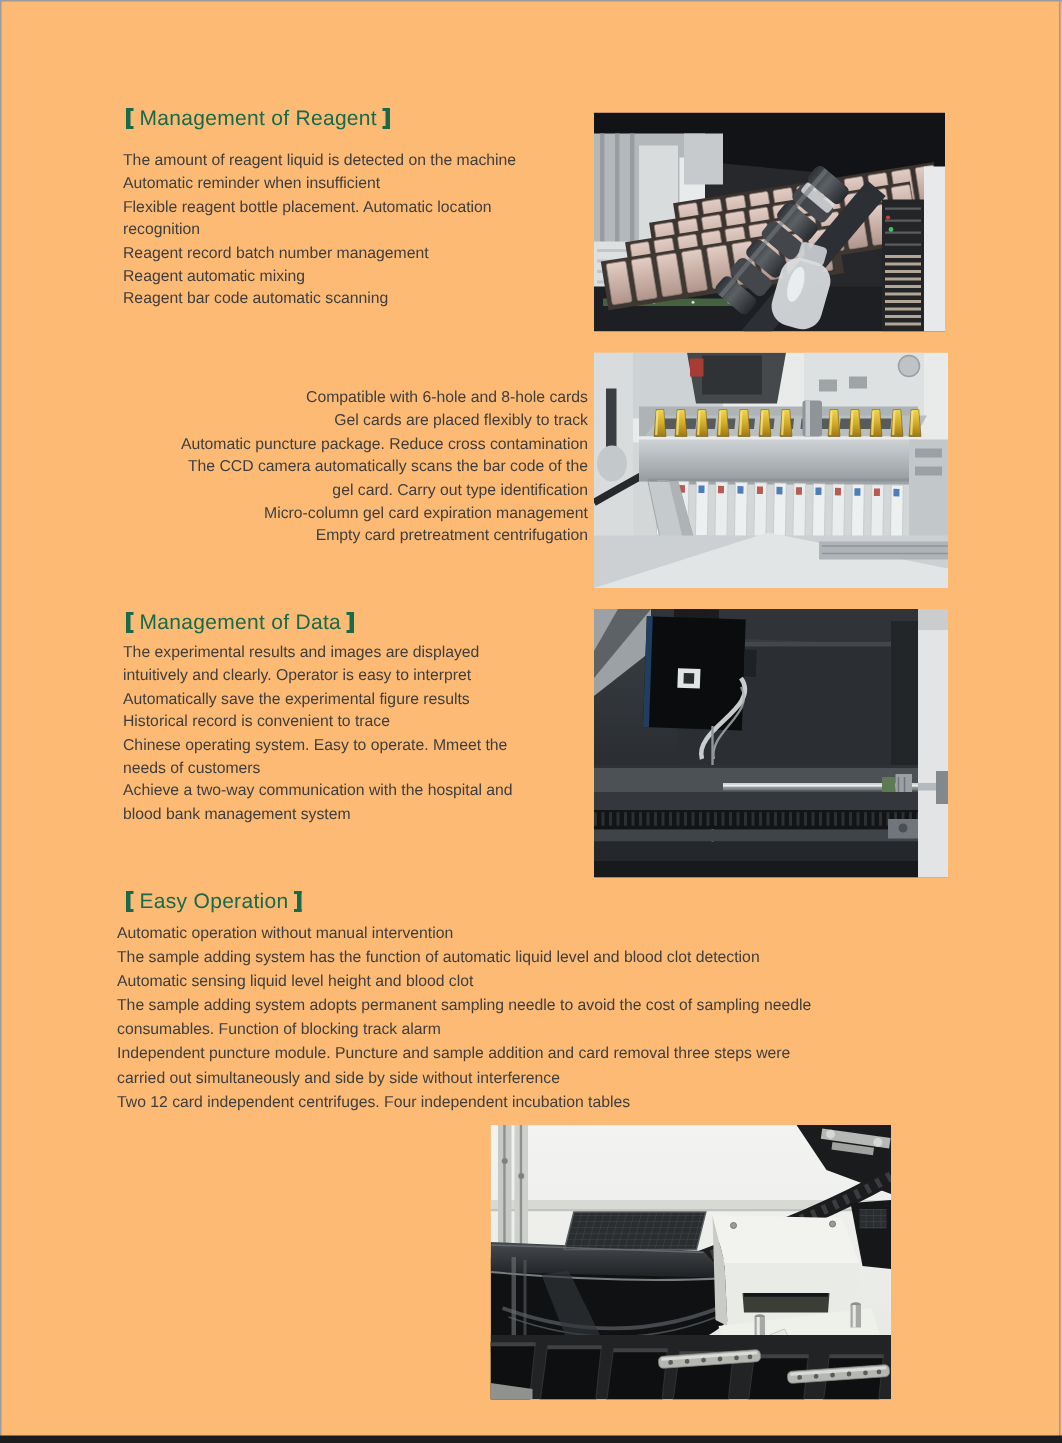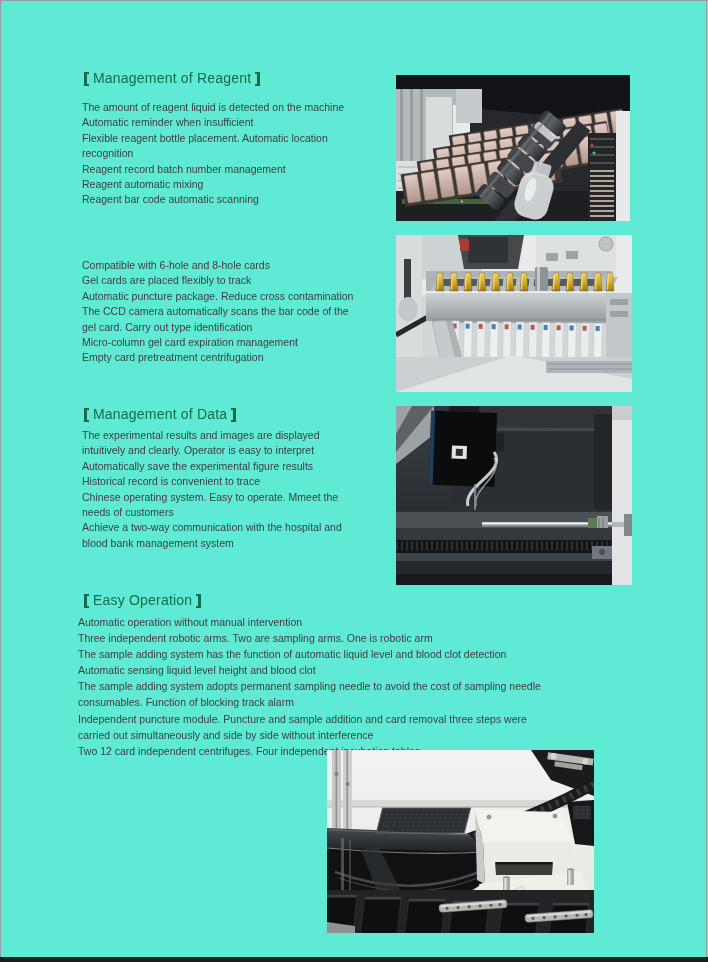--- a/index.html
+++ b/index.html
@@ -1,17 +1,17 @@
 <!DOCTYPE html>
 <html><head>
 <meta charset="utf-8">
 <style>
   html,body{margin:0;padding:0;background:#ffffff;}
   .page{
-    position:relative;width:708px;height:962px;background:#5eead4;overflow:hidden;
+    position:relative;width:708px;height:962px;background:#fdba74;overflow:hidden;
     font-family:"Liberation Sans","DejaVu Sans",sans-serif;
   }
   .edge{position:absolute;background:#9c9c9c;}
   .edge.top{left:0;top:0;width:708px;height:1px;}
   .edge.left{left:0;top:0;width:1px;height:962px;}
   .edge.right{right:1px;top:0;width:1px;height:962px;}
   .bottombar{position:absolute;left:0;bottom:0;width:708px;height:5px;background:#1d1d1d;}
 
   .section{position:absolute;}
   .s-head{
@@ -52,21 +52,21 @@
   <div class="section s-body lh15" style="left:82px;top:100px;width:300px;">
       <div class="tline">The amount of reagent liquid is detected on the machine</div>
       <div class="tline">Automatic reminder when insufficient</div>
       <div class="tline">Flexible reagent bottle placement. Automatic location</div>
       <div class="tline">recognition</div>
       <div class="tline">Reagent record batch number management</div>
       <div class="tline">Reagent automatic mixing</div>
       <div class="tline">Reagent bar code automatic scanning</div>
     </div>
 
-  <div class="section s-body lh15" style="left:82px;top:258px;width:310px;">
+  <div class="section s-body lh15" style="left:82px;top:258px;width:310px;text-align:right;">
       <div class="tline">Compatible with 6-hole and 8-hole cards</div>
       <div class="tline">Gel cards are placed flexibly to track</div>
       <div class="tline">Automatic puncture package. Reduce cross contamination</div>
       <div class="tline">The CCD camera automatically scans the bar code of the</div>
       <div class="tline">gel card. Carry out type identification</div>
       <div class="tline">Micro-column gel card expiration management</div>
       <div class="tline">Empty card pretreatment centrifugation</div>
     </div>
 
   <div class="section" style="left:84px;top:406px;">
@@ -89,21 +89,20 @@
 
   <div class="section" style="left:84px;top:592px;">
     <div class="s-head">
       <span class="brk l"></span>
       <span>Easy Operation</span>
       <span class="brk r"></span>
     </div>
   </div>
   <div class="section s-body lh16" style="left:78px;top:614px;width:580px;">
       <div class="tline">Automatic operation without manual intervention</div>
-      <div class="tline">Three independent robotic arms. Two are sampling arms. One is robotic arm</div>
       <div class="tline">The sample adding system has the function of automatic liquid level and blood clot detection</div>
       <div class="tline">Automatic sensing liquid level height and blood clot</div>
       <div class="tline">The sample adding system adopts permanent sampling needle to avoid the cost of sampling needle</div>
       <div class="tline">consumables. Function of blocking track alarm</div>
       <div class="tline">Independent puncture module. Puncture and sample addition and card removal three steps were</div>
       <div class="tline">carried out simultaneously and side by side without interference</div>
       <div class="tline">Two 12 card independent centrifuges. Four independent incubation tables</div>
     </div>
 
   <div class="photo" style="left:396px;top:75px;width:234px;height:146px;">

